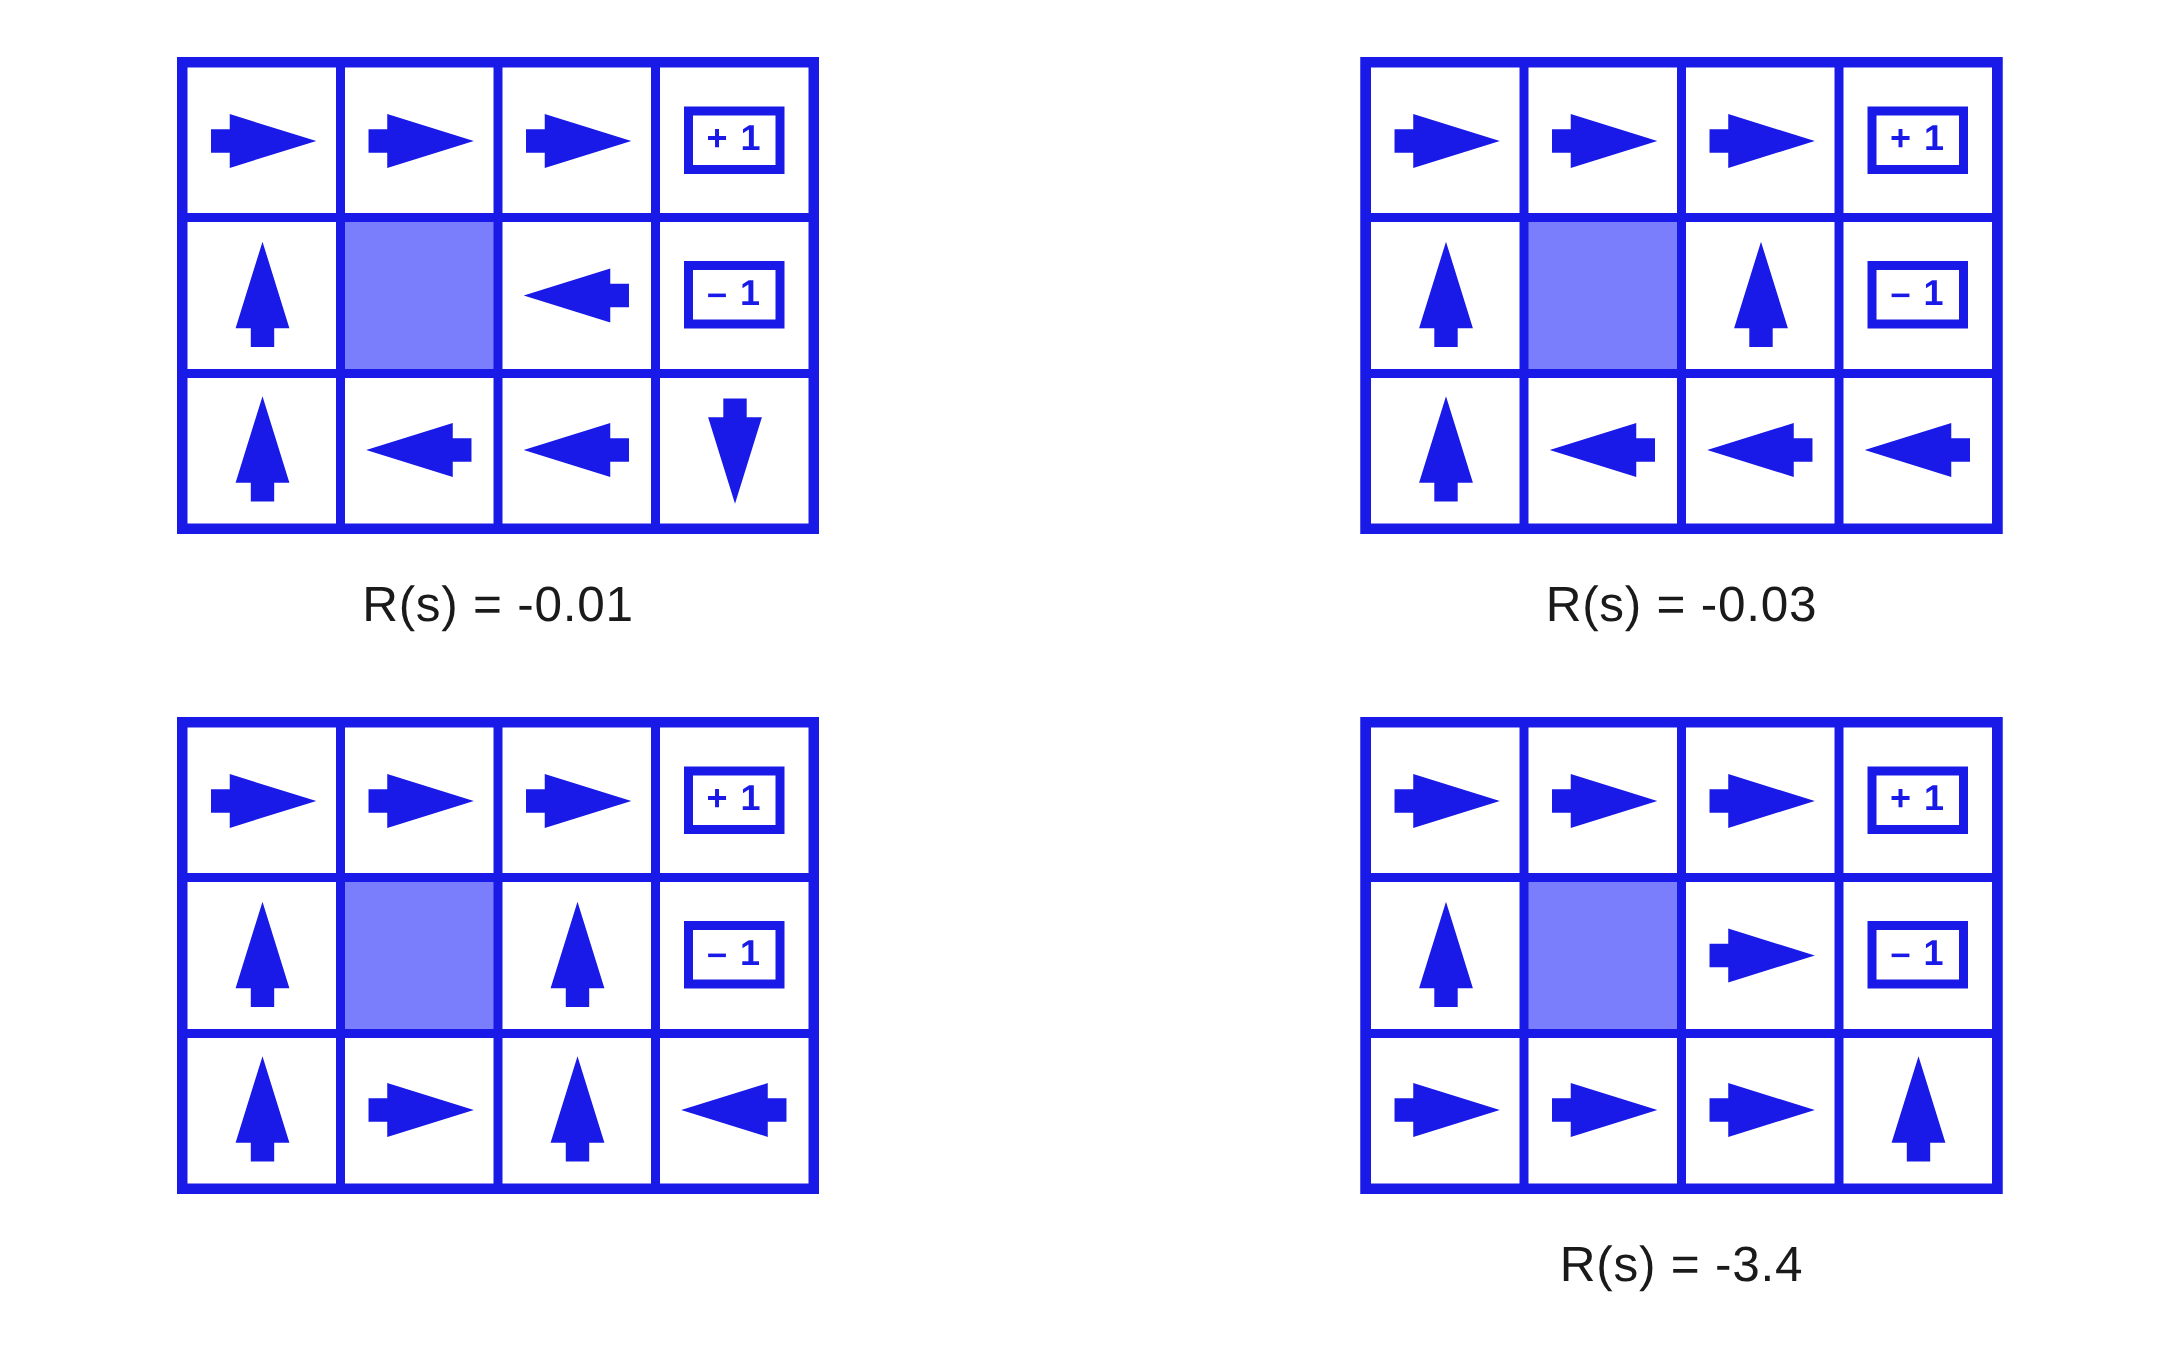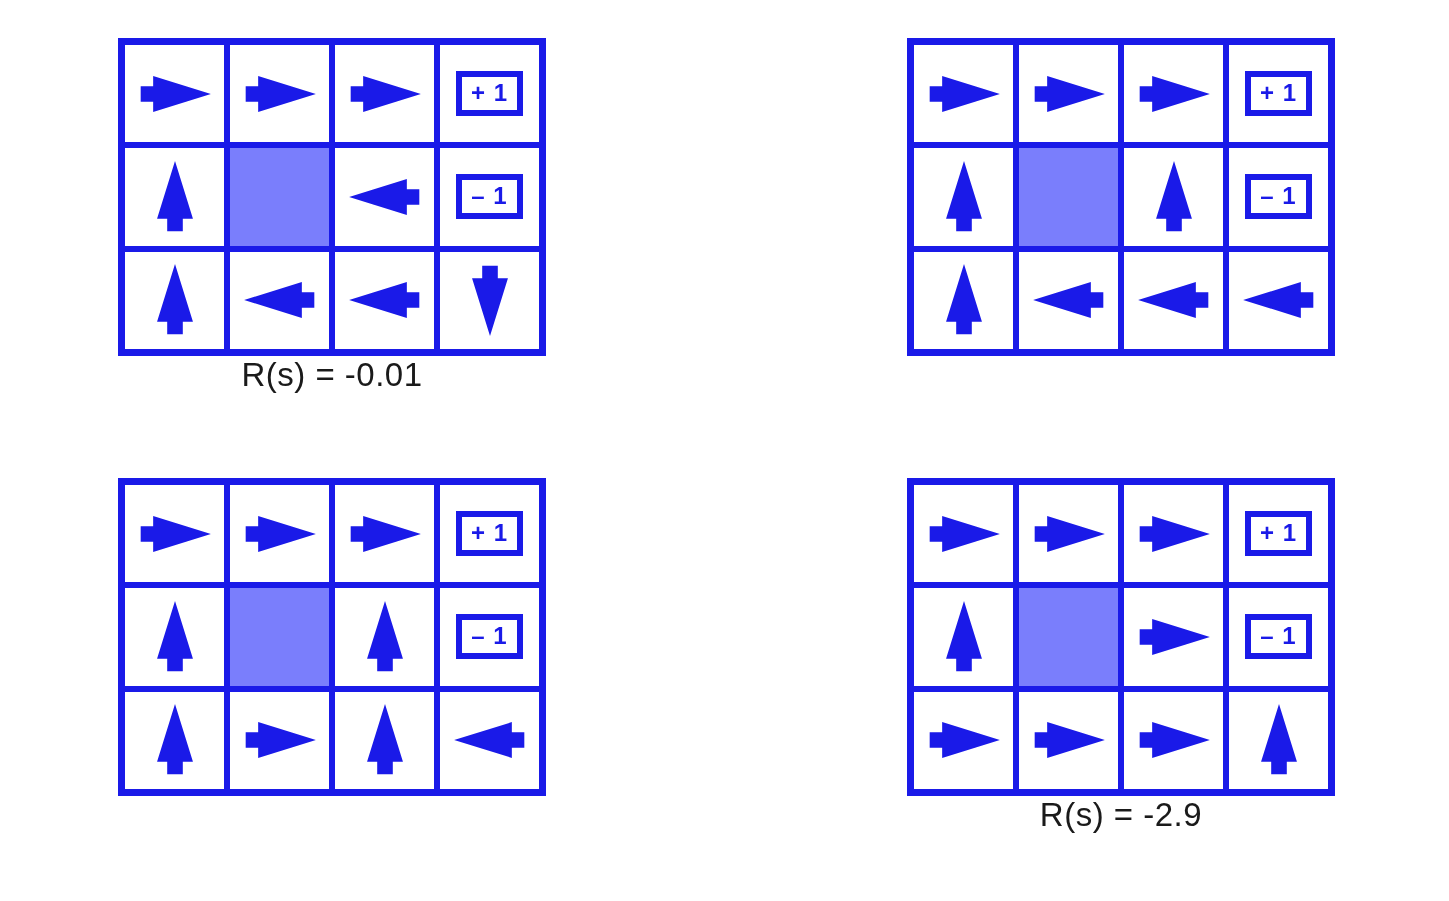--- a/index.html
+++ b/index.html
@@ -77,20 +77,21 @@
     letter-spacing: 1px;
     padding: 4px 9px 5px 9px;
     display: inline-block;
     white-space: nowrap;
   }
 
   
   .caption {
     width: 560px;
     text-align: center;
+    margin-top: 28px;
     font-family: "Liberation Sans", sans-serif;
     font-size: 33px;
     color: #1a1a1a;
     letter-spacing: 0.5px;
   }
 </style>
 </head>
 <body>
 
 <div class="figure-root">
@@ -240,20 +241,21 @@
           </div>
           <div class="cell">
             <span>
               <svg class="arrow-svg" viewBox="0 0 100 100" width="78" height="78">
                 <path d="M 94,40 L 78,40 L 78,27 L 4,50 L 78,73 L 78,60 L 94,60 Z" fill="#1a1ae8"></path>
               </svg>
             </span>
           </div>
         </div>
       </div>
+      <div class="caption">R(s) = -0.03</div>
     </div>
   <div class="panel panel-bl">
       <div class="grid-wrap">
         <div class="gridworld">
           <div class="cell">
             <span>
               <svg class="arrow-svg" viewBox="0 0 100 100" width="78" height="78">
                 <path d="M 6,40 L 22,40 L 22,27 L 96,50 L 22,73 L 22,60 L 6,60 Z" fill="#1a1ae8"></path>
               </svg>
             </span>
@@ -392,16 +394,16 @@
           </div>
           <div class="cell">
             <span>
               <svg class="arrow-svg" viewBox="0 0 100 100" width="78" height="78">
                 <path d="M 40,94 L 40,78 L 27,78 L 50,4 L 73,78 L 60,78 L 60,94 Z" fill="#1a1ae8"></path>
               </svg>
             </span>
           </div>
         </div>
       </div>
-      <div class="caption">R(s) = -2.9</div>
+      <div class="caption">R(s) = -3.4</div>
     </div>
 
 </div>
 
 </body></html>

